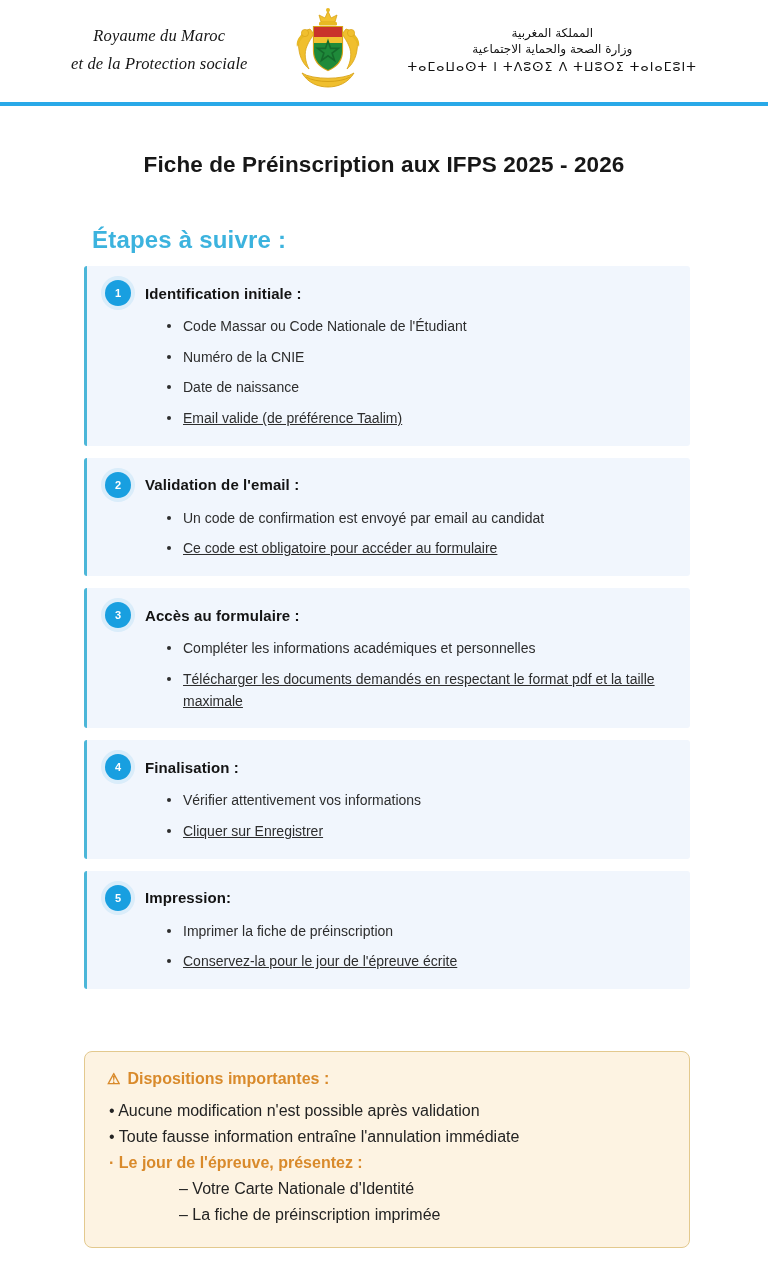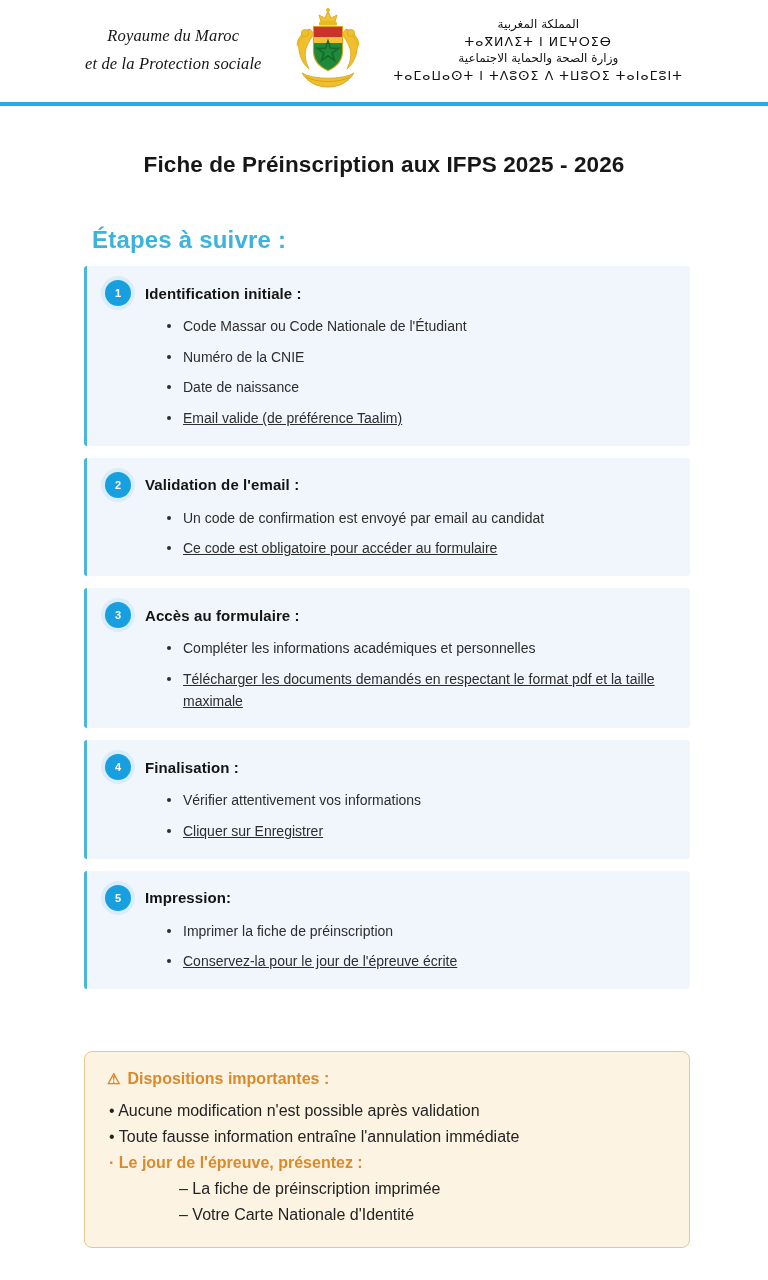--- a/index.html
+++ b/index.html
@@ -14,21 +14,21 @@
     color: #1d1d1d;
     overflow: hidden;
     position: relative;
   }
 
   
   .doc-header {
     display: flex;
     align-items: center;
     justify-content: center;
-    gap: 26px;
+    gap: 40px;
     padding: 14px 0 10px 0;
     height: 96px;
     box-sizing: border-box;
   }
   .header-fr {
     font-family: "Liberation Serif", "DejaVu Serif", serif;
     font-size: 16.5px;
     line-height: 1.72;
     text-align: center;
     color: #161616;
@@ -222,21 +222,20 @@
     <path d="M26 36 L54 36 L54 44 C54 54 47 60 40 63 C33 60 26 54 26 44 Z" fill="#1f8a3a"></path>
 
     <path d="M40 34 L42.6 41.4 L50.4 41.4 L44.1 46 L46.5 53.4 L40 48.8 L33.5 53.4 L35.9 46 L29.6 41.4 L37.4 41.4 Z" fill="none" stroke="#156b2c" stroke-width="1.6"></path>
 
     <path d="M14 66 C24 73 56 73 66 66 C60 76 50 80 40 80 C30 80 20 76 14 66 Z" fill="#f0bf2e" stroke="#d8a317" stroke-width="0.9"></path>
     <path d="M18 70 C28 76 52 76 62 70" fill="none" stroke="#d8a317" stroke-width="1"></path>
   </svg>
 
   <div class="header-ar">
     <div class="ar-line big">المملكة المغربية</div>
-    <div class="tif-line">ⵜⴰⴳⵍⴷⵉⵜ ⵏ ⵍⵎⵖⵔⵉⴱ</div>
     <div class="ar-line">وزارة الصحة والحماية الاجتماعية</div>
     <div class="tif-line">ⵜⴰⵎⴰⵡⴰⵙⵜ ⵏ ⵜⴷⵓⵙⵉ ⴷ ⵜⵡⵓⵔⵉ ⵜⴰⵏⴰⵎⵓⵏⵜ</div>
   </div>
 </div>
 
 <div class="header-rule"></div>
 
 <div class="doc-title">Fiche de Préinscription aux IFPS  2025 - 2026</div>
 
 <div class="steps-heading">Étapes à suivre :</div>
@@ -303,15 +302,15 @@
 </div>
 
 <div class="notice-box">
   <div class="notice-title">
     <span class="warn-glyph">⚠</span>
     <span>Dispositions importantes :</span>
   </div>
   <div class="notice-line">• Aucune modification n'est possible après validation</div>
   <div class="notice-line">• Toute fausse information entraîne l'annulation immédiate</div>
   <div class="notice-line accent">· Le jour de l'épreuve, présentez :</div>
+  <div class="notice-sub">– Votre Carte Nationale d'Identité</div>
   <div class="notice-sub">– La fiche de préinscription imprimée</div>
-  <div class="notice-sub">– Votre Carte Nationale d'Identité</div>
 </div>
 
 </body></html>

